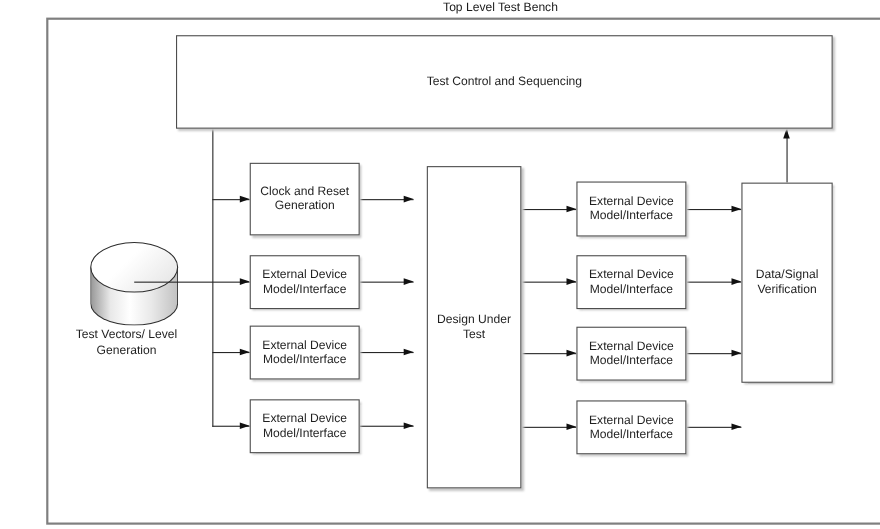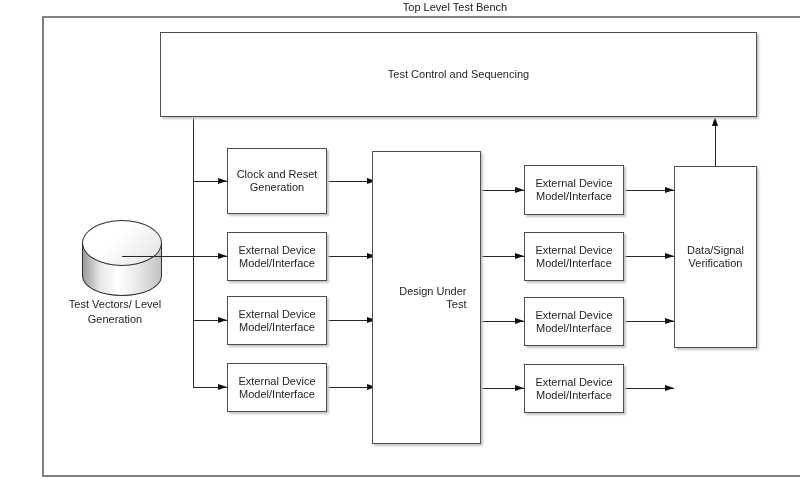--- a/index.html
+++ b/index.html
@@ -73,21 +73,21 @@
   </div>
 
   <div class="box" style="left:187px;top:296px;width:100px;height:49px;">
     <span class="lbl" style="width:92px;">External Device Model/Interface</span>
   </div>
 
   <div class="box" style="left:187px;top:363px;width:100px;height:49px;">
     <span class="lbl" style="width:92px;">External Device Model/Interface</span>
   </div>
 
-  <div class="box" style="left:332px;top:151px;width:109px;height:293px;text-align:right;">
+  <div class="box" style="left:348px;top:151px;width:86px;height:293px;">
     <span class="lbl" style="width:80px;">Design Under Test</span>
   </div>
 
   <div class="box" style="left:484px;top:165px;width:100px;height:50px;">
     <span class="lbl" style="width:92px;">External Device Model/Interface</span>
   </div>
 
   <div class="box" style="left:484px;top:232px;width:100px;height:49px;">
     <span class="lbl" style="width:92px;">External Device Model/Interface</span>
   </div>

